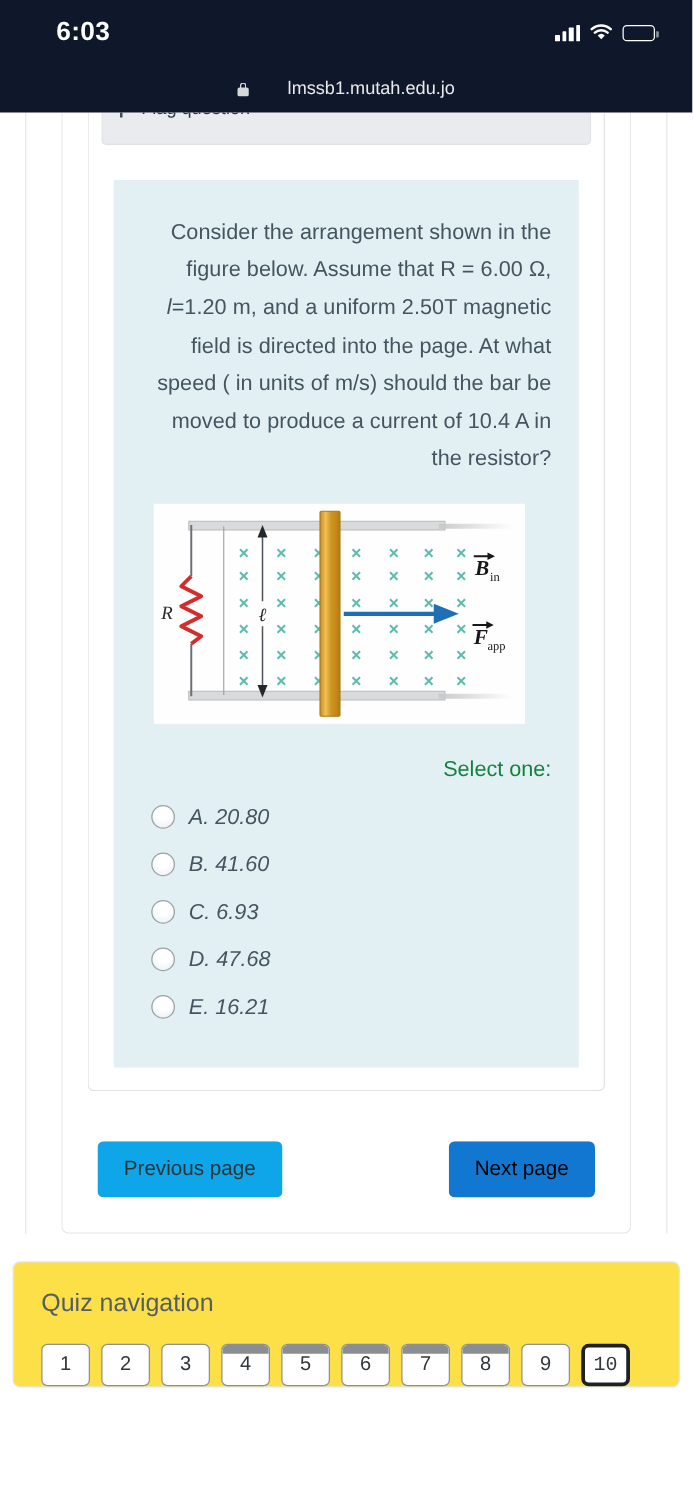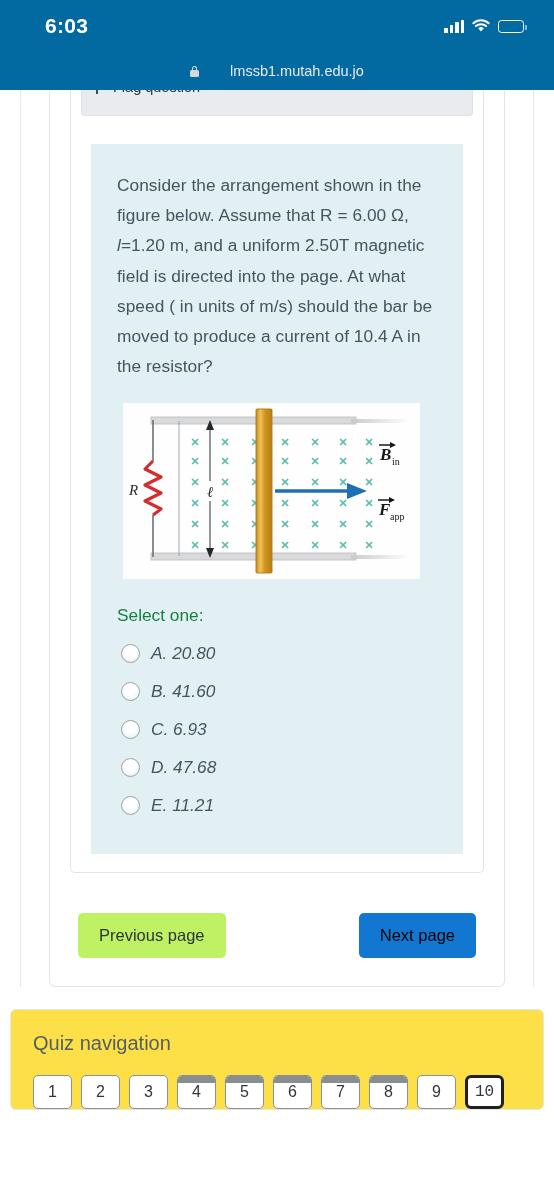--- a/index.html
+++ b/index.html
@@ -6,21 +6,21 @@
   html, body {
     width: 554px; height: 1200px;
     font-family: "Liberation Sans", sans-serif;
     background: #ffffff;
     overflow: hidden;
   }
 
   
   .chrome {
     width: 554px; height: 90px;
-    background: #0369a1;
+    background: #0f172a;
     position: relative;
   }
   .statusbar {
     height: 52px;
     display: flex; align-items: center; justify-content: space-between;
     padding: 0 30px 0 45px;
   }
   .clock {
     color: #ffffff; font-size: 21px; font-weight: bold;
     letter-spacing: 0.3px;
@@ -111,20 +111,21 @@
   .flag-icon::before {
     content: ""; position: absolute; left: 0; top: 0;
     width: 1.6px; height: 14px; background: #414a55;
   }
 
   
   .qcontent {
     margin: 28px 20px 0 20px;
     background: #e2f0f4;
     padding: 26px 22px 30px 26px;
+    text-align: right;
   }
   .qtext {
     color: #43555f;
     font-size: 17.3px;
     line-height: 30.2px;
     letter-spacing: 0.05px;
   }
   .qtext .ital { font-style: italic; }
 
   
@@ -161,21 +162,21 @@
   }
   .btn {
     font-family: "Liberation Sans", sans-serif;
     font-size: 16.5px;
     border-radius: 5px;
     padding: 12px 20px;
     cursor: pointer;
     border: 1px solid transparent;
     white-space: nowrap;
   }
-  .btn-prev { background: #bef264; color: #2e3338; }
+  .btn-prev { background: #0ea5e9; color: #2e3338; }
   .btn-next { background: #1177d1; color: #000000; }
 
   
   .qnav-outer { margin: 22px 10px 0 10px; }
   .qnav {
     background: #fde047;
     border: 1px solid #e3e5e7;
     border-radius: 6px;
     padding: 22px 0 0 22px;
   }
@@ -377,21 +378,21 @@
               <label class="opt">
                 <span class="radio"></span>
                 <span class="opt-label">C. 6.93</span>
               </label>
               <label class="opt">
                 <span class="radio"></span>
                 <span class="opt-label">D. 47.68</span>
               </label>
               <label class="opt">
                 <span class="radio"></span>
-                <span class="opt-label">E. 11.21</span>
+                <span class="opt-label">E. 16.21</span>
               </label>
             </div>
           </div>
         </div>
 
         <div class="navrow">
           <button class="btn btn-prev">Previous page</button>
           <button class="btn btn-next">Next page</button>
         </div>
       </div>

